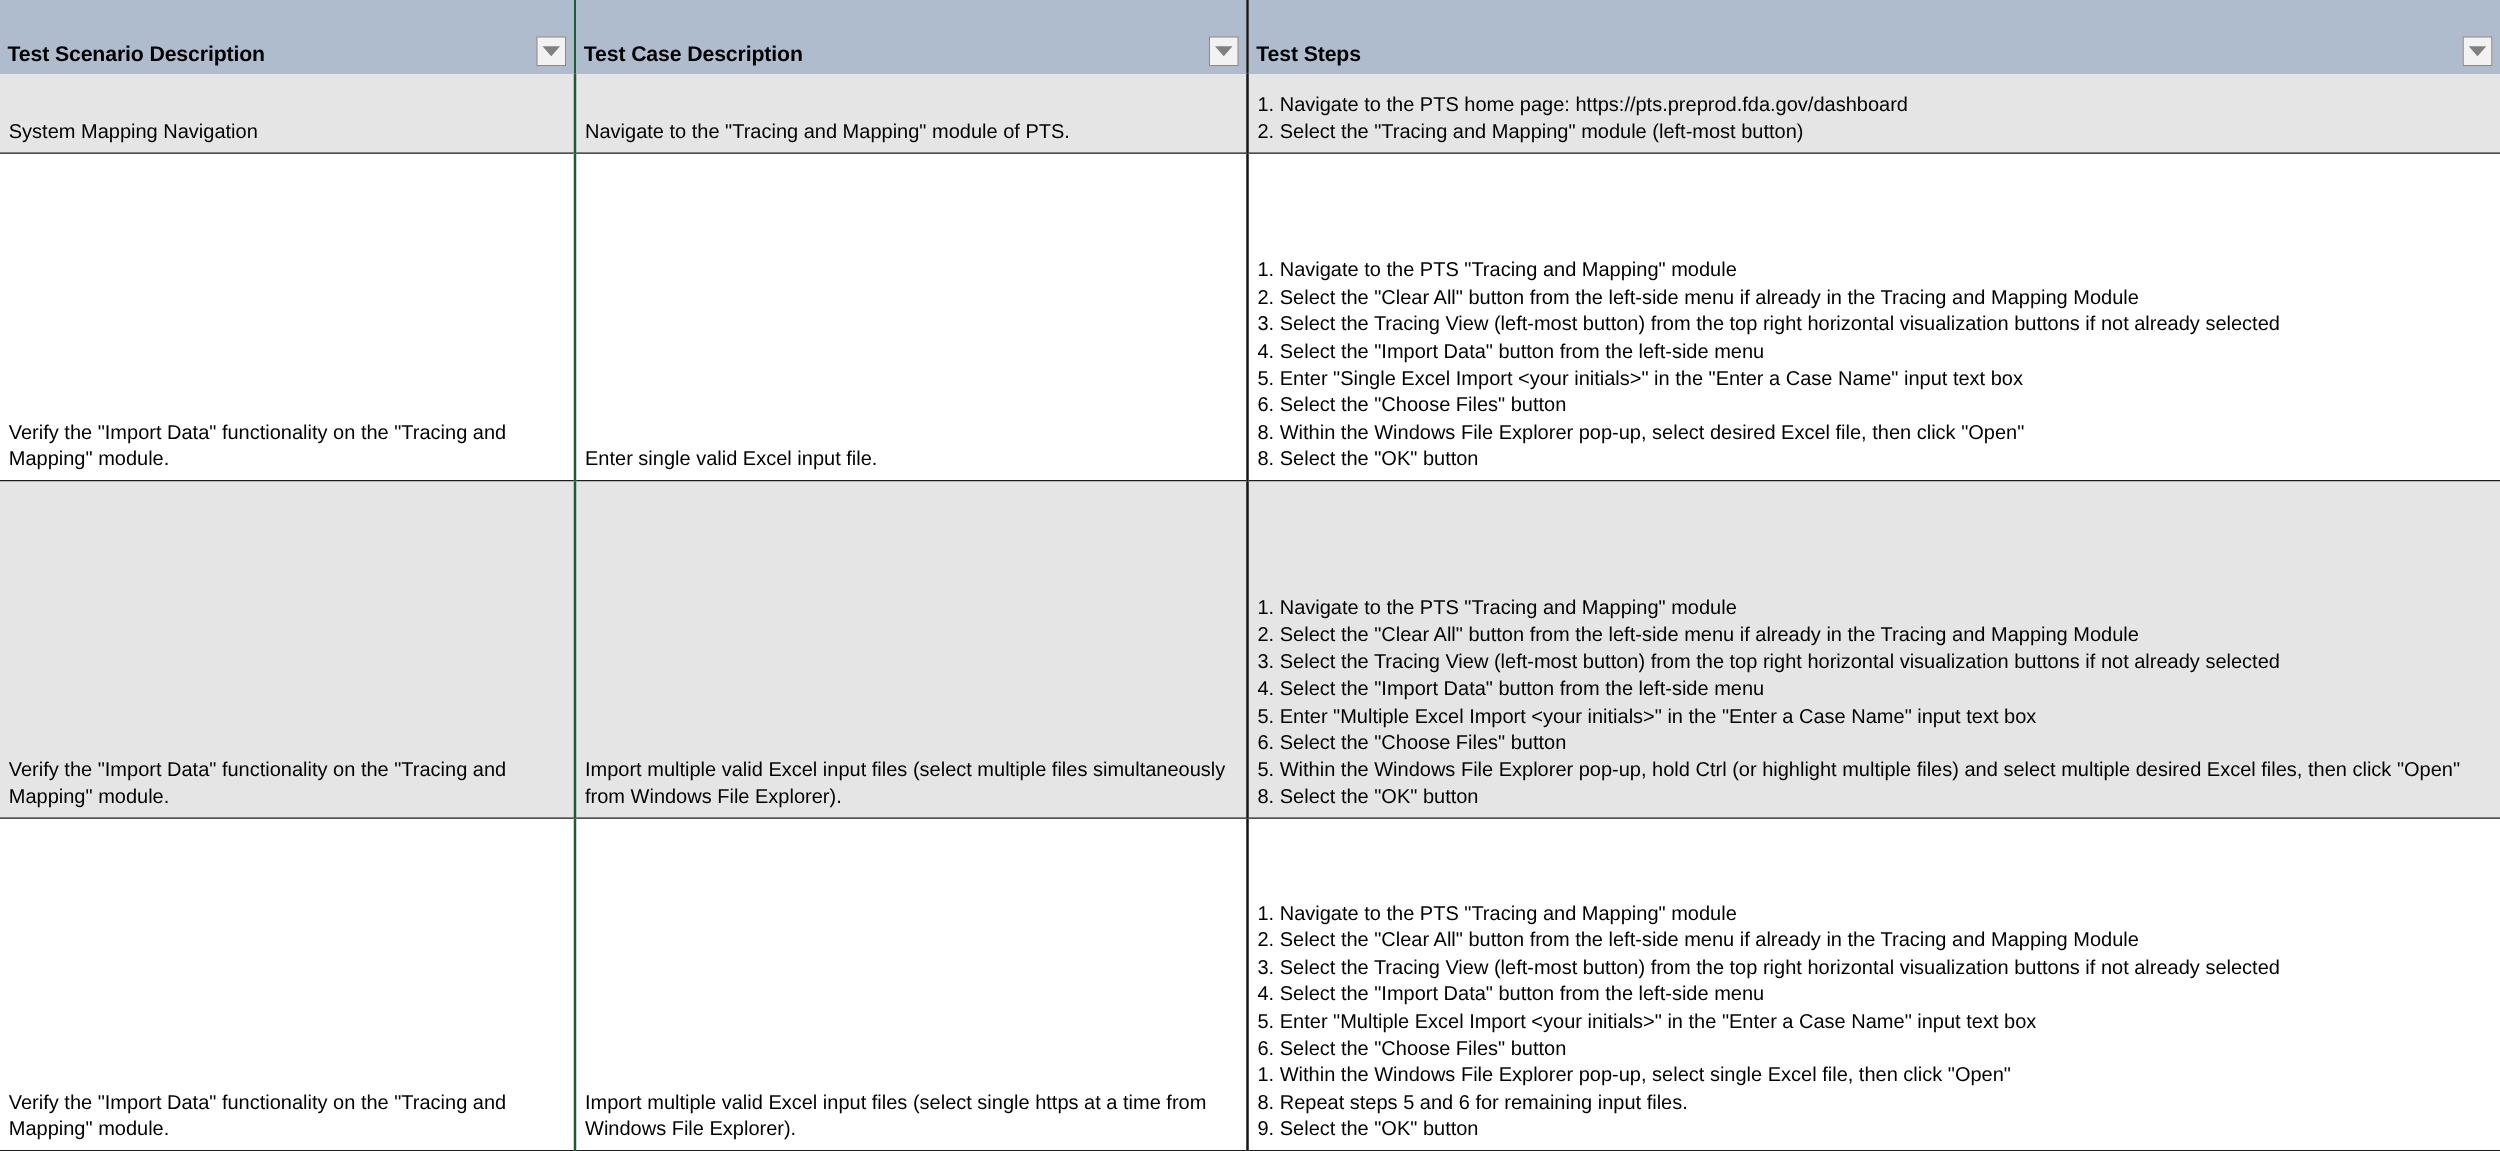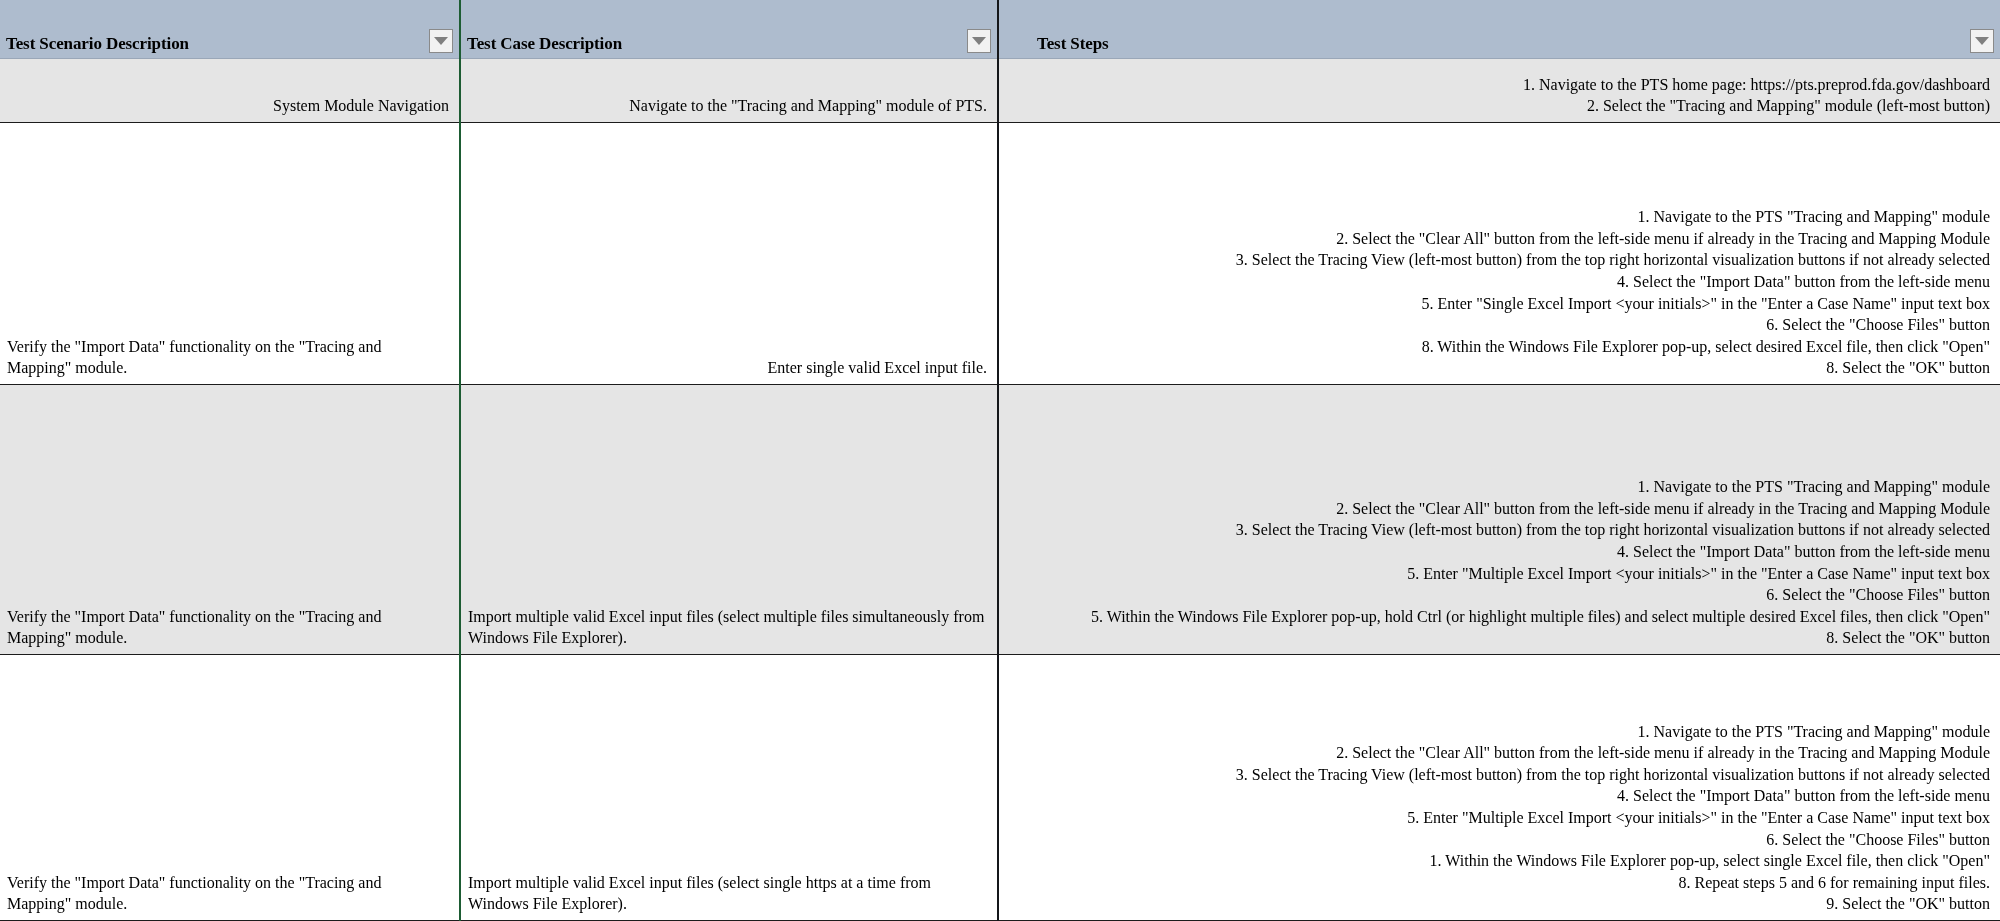--- a/index.html
+++ b/index.html
@@ -13,21 +13,20 @@
     overflow: hidden;
     font-family: "Liberation Sans", sans-serif;
   }
 
   .sheet {
     width: 2000px;
     height: 921px;
     position: relative;
     box-sizing: border-box;
     background: #ffffff;
-    font-family: Liberation Serif, serif;
   }
 
   table.grid {
     border-collapse: collapse;
     table-layout: fixed;
     width: 2000px;
   }
 
   
   tr.header-row th {
@@ -35,21 +34,21 @@
     border: none;
     border-bottom: 1px solid #9aa7b8;
     padding: 0;
     margin: 0;
     vertical-align: bottom;
     height: 58px;
     position: relative;
   }
   tr.header-row th.col1 { border-right: 2px solid #1d5c33; }
   tr.header-row th.col2 { border-right: 2px solid #14161a; }
-  tr.header-row th.col3 { border-right: none; padding-left: 32px; }
+  tr.header-row th.col3 { border-right: none; }
 
   .hdr-inner {
     display: flex;
     align-items: flex-end;
     justify-content: space-between;
     height: 58px;
     box-sizing: border-box;
     padding: 0 6px 4px 6px;
   }
   .hdr-label {
@@ -97,21 +96,20 @@
   .cell-inner {
     box-sizing: border-box;
     padding: 4px 10px 5px 7px;
     font-size: 16px;
     line-height: 21.6px;
     color: #000000;
     display: flex;
     flex-direction: column;
     justify-content: flex-end;
     height: 100%;
-    align-items: flex-end;
   }
   .cell-inner.steps {
     justify-content: flex-start;
     padding-top: 7px;
   }
   .cell-line {
     white-space: pre-wrap;
   }
 
   
@@ -153,21 +151,21 @@
             <span class="filter-btn">
               <span class="tri"></span>
             </span>
           </div>
         </th>
       </tr>
     </thead>
     <tbody>
         <tr class="data-row shade" style="height: 64px;">
           <td class="col1">
-            <div class="cell-inner">System Module Navigation</div>
+            <div class="cell-inner">System Mapping Navigation</div>
           </td>
           <td class="col2">
             <div class="cell-inner">Navigate to the "Tracing and Mapping" module of PTS.</div>
           </td>
           <td class="col3">
             <div class="cell-inner steps">
               <div class="cell-line">1. Navigate to the PTS home page: https://pts.preprod.fda.gov/dashboard</div>
               <div class="cell-line">2. Select the "Tracing and Mapping" module (left-most button)</div>
             </div>
           </td>

